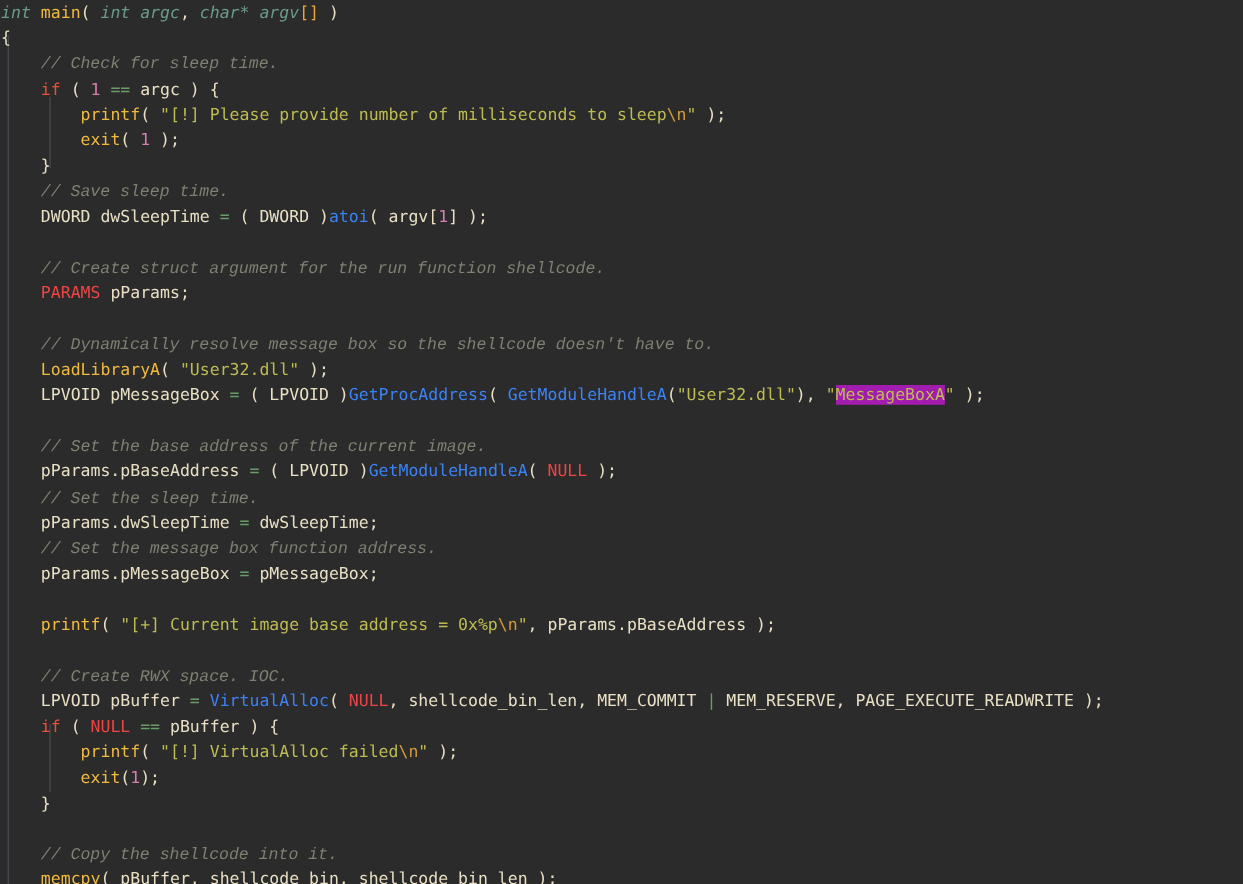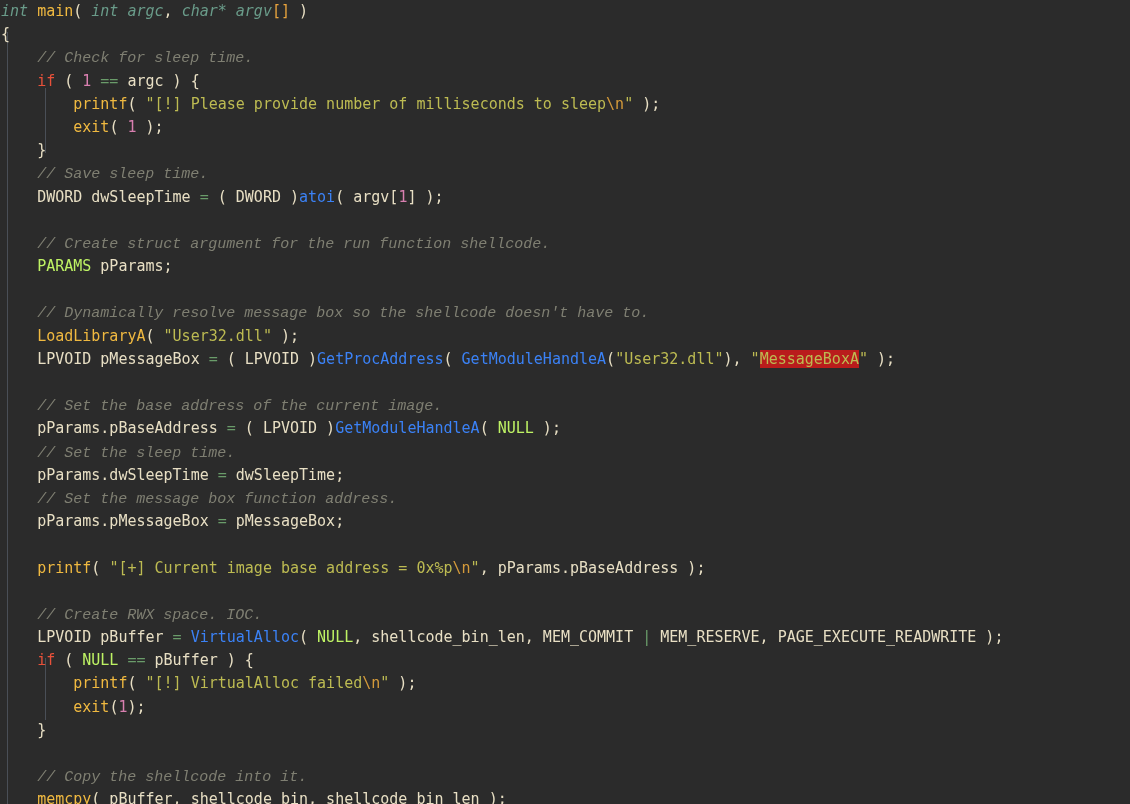--- a/index.html
+++ b/index.html
@@ -44,30 +44,30 @@
     display: block;
     height: 23.2px;
     padding-left: 1px;
     white-space: pre;
   }
 
   
   .t-type     { color: #6a9c8a; font-style: italic; }      
   .t-fn       { color: #f0b940; }                          
   .t-fn2      { color: #3b82f6; }                          
-  .t-kw       { color: #bef264; }                          
+  .t-kw       { color: #ef4444; }                          
   .t-if       { color: #e8513a; }                          
   .t-num      { color: #d97fb0; }                          
   .t-str      { color: #bdbb52; }                          
   .t-esc      { color: #d49a3a; }                          
   .t-cmt      { color: #7f7f72; font-style: italic; font-family: Liberation Mono, monospace; }      
   .t-op       { color: #6a9c6a; }                          
   .t-plain    { color: #e8dfc4; }                          
   .t-brk      { color: #e8a33d; }                          
-  .t-hl       { background: #b91c1c; }                     
+  .t-hl       { background: #a21caf; }                     
 </style>
 </head>
 <body>
 
 <div id="editor">
 
   <div class="guide" style="left:7px; top:32px; height:772px;"></div>
   <div class="guide" style="left:45px; top:88px; height:65px;"></div>
   <div class="guide" style="left:45px; top:658px; height:62px;"></div>
 

